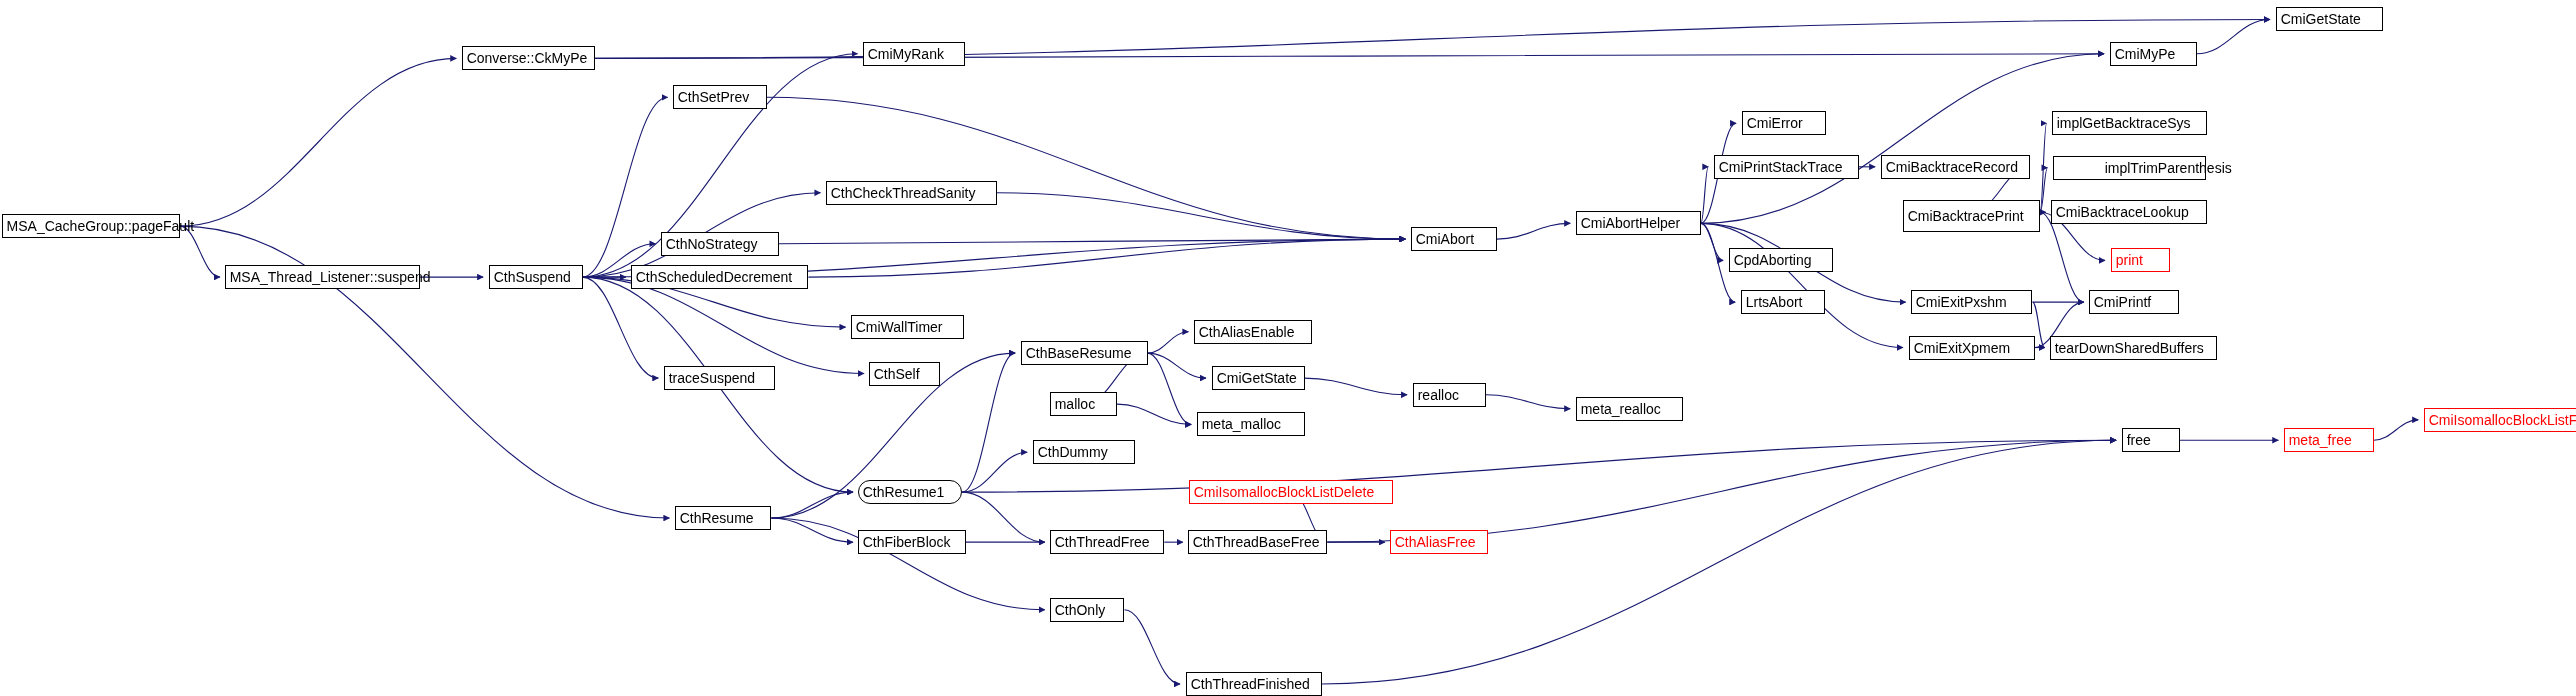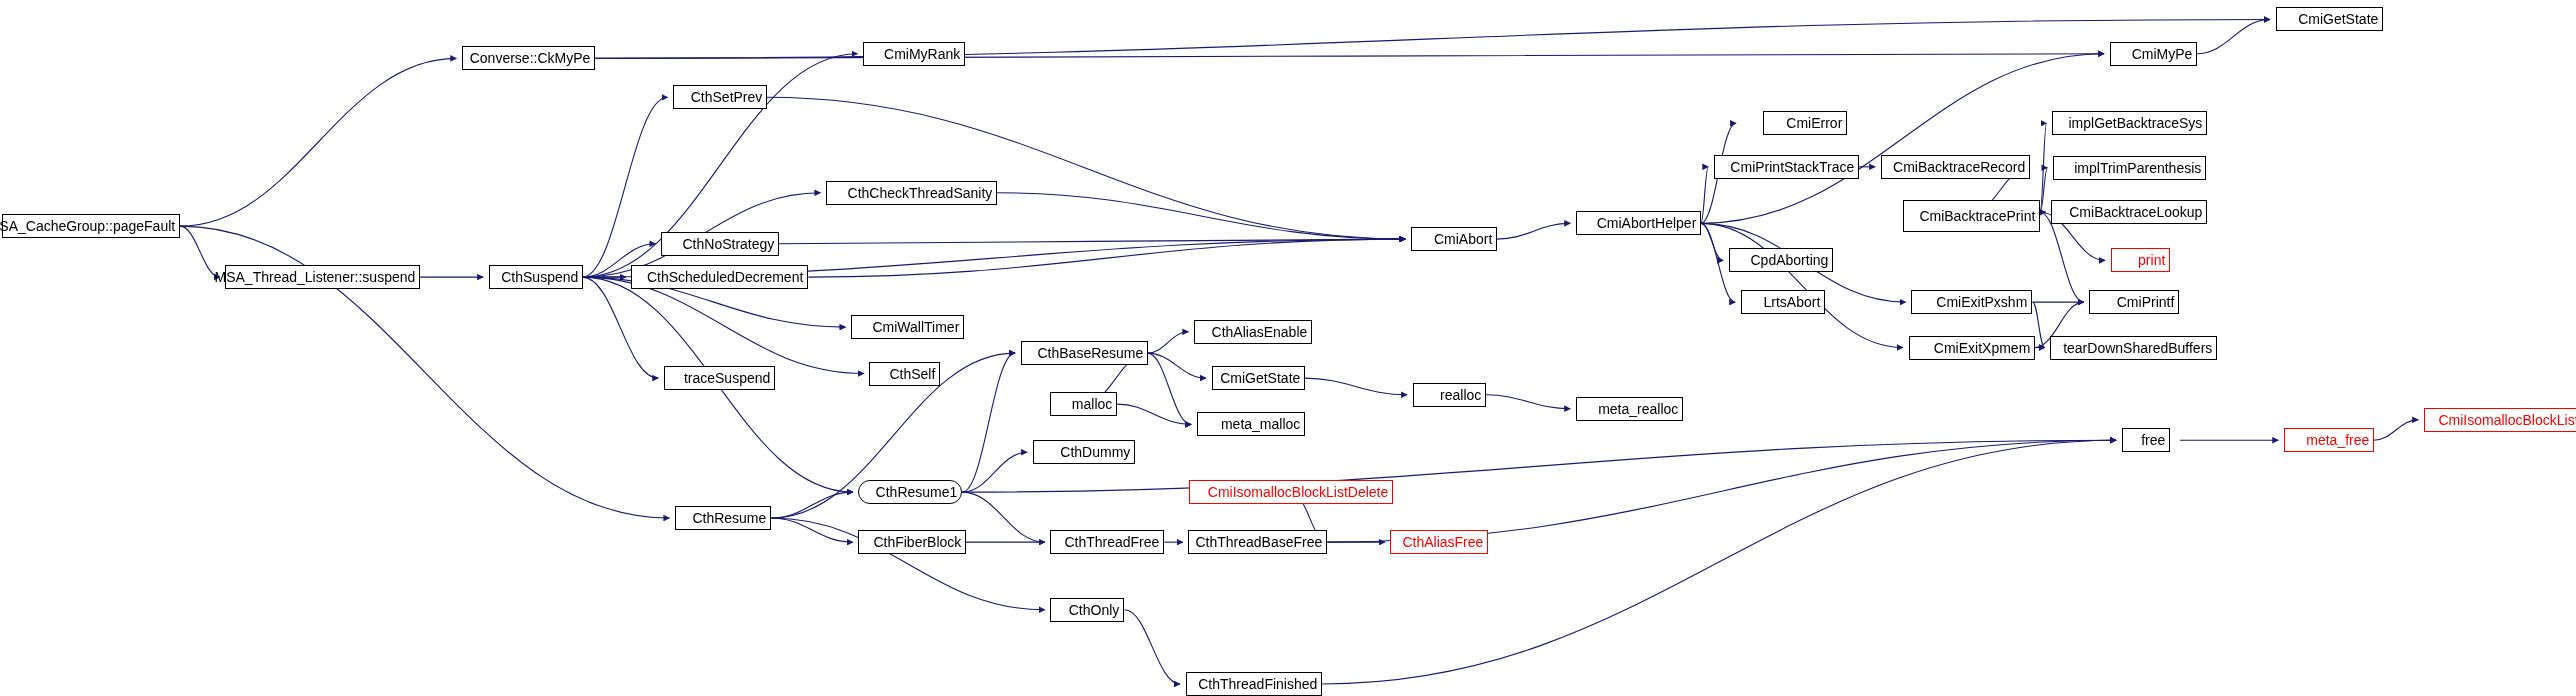--- a/index.html
+++ b/index.html
@@ -25,21 +25,21 @@
   .node {
     position: absolute;
     box-sizing: border-box;
     border: 0.9px solid #000000;
     background: #ffffff;
     color: #000000;
     font-size: 14px;
     line-height: 1;
     display: flex;
     align-items: center;
-    justify-content: flex-end;
+    justify-content: flex-start;
     white-space: nowrap;
     letter-spacing: 0px;
   }
   .node.red {
     border-color: #ff0000;
     color: #ff0000;
   }
   .node span {
     display: block;
     padding: 0 3.7px;
@@ -209,21 +209,21 @@
       </div>
       <div class="node" style="left: 1576px; top: 397px; width: 107px; height: 24px;">
         <span>meta_realloc</span>
       </div>
       <div class="node" style="left: 1411px; top: 227px; width: 86px; height: 24px;">
         <span>CmiAbort</span>
       </div>
       <div class="node" style="left: 1576px; top: 211px; width: 125px; height: 24px;">
         <span>CmiAbortHelper</span>
       </div>
-      <div class="node" style="left: 1742px; top: 111px; width: 84px; height: 24px; margin-left: 21px;">
+      <div class="node" style="left: 1742px; top: 111px; width: 84px; height: 24px;">
         <span>CmiError</span>
       </div>
       <div class="node" style="left: 1714px; top: 155px; width: 145px; height: 24px;">
         <span>CmiPrintStackTrace</span>
       </div>
       <div class="node" style="left: 1729px; top: 248px; width: 104px; height: 24px;">
         <span>CpdAborting</span>
       </div>
       <div class="node" style="left: 1741px; top: 290px; width: 84px; height: 24px;">
         <span>LrtsAbort</span>
@@ -251,21 +251,21 @@
       </div>
       <div class="node" style="left: 1909px; top: 336px; width: 126px; height: 24px;">
         <span>CmiExitXpmem</span>
       </div>
       <div class="node" style="left: 2089px; top: 290px; width: 90px; height: 24px;">
         <span>CmiPrintf</span>
       </div>
       <div class="node" style="left: 2050px; top: 336px; width: 167px; height: 24px;">
         <span>tearDownSharedBuffers</span>
       </div>
-      <div class="node" style="left: 2122px; top: 428px; width: 48px; height: 24px;">
+      <div class="node" style="left: 2122px; top: 428px; width: 58px; height: 24px;">
         <span>free</span>
       </div>
       <div class="node red" style="left: 2284px; top: 428px; width: 90px; height: 24px;">
         <span>meta_free</span>
       </div>
       <div class="node red" style="left: 2424px; top: 408px; width: 188px; height: 24px;">
         <span>CmiIsomallocBlockListFree</span>
       </div>
       <div class="node" style="left: 2110px; top: 42px; width: 87px; height: 24px;">
         <span>CmiMyPe</span>

